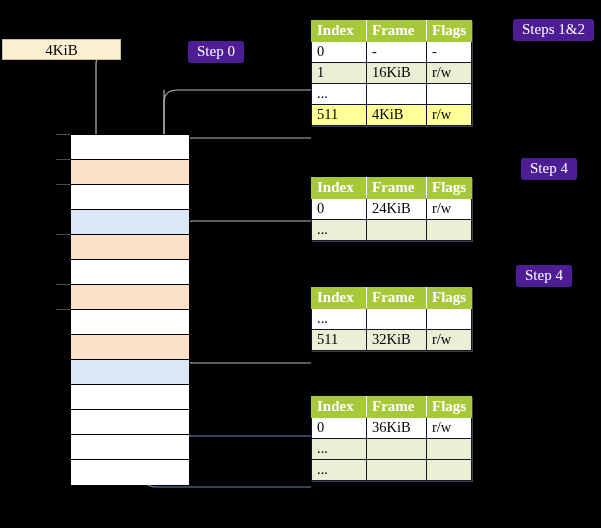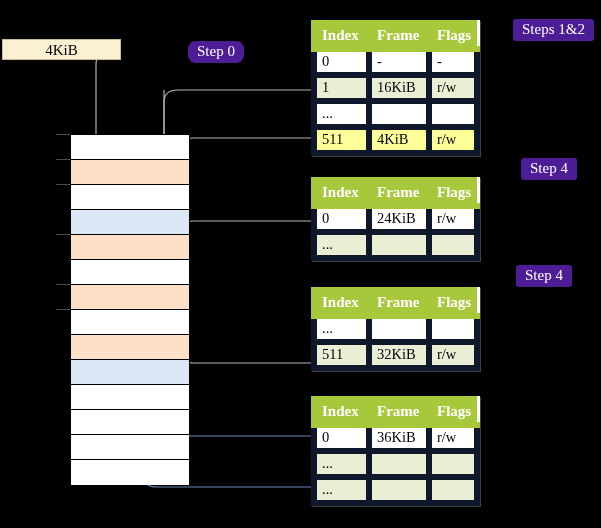--- a/index.html
+++ b/index.html
@@ -52,21 +52,21 @@
   
   .ptable {
     position: absolute;
     border-collapse: collapse;
     border-spacing: 0;
     background: #ffffff;
     font-size: 14.5px;
     box-shadow: 1px 1px 0 rgba(255,255,255,0.25);
   }
   .ptable td, .ptable th {
-    border: 6px solid #0f172a;
+    border: 1px solid #0f172a;
     padding: 1px 5px 2px 5px;
     text-align: left;
     vertical-align: middle;
     height: 21px;
     box-sizing: border-box;
     font-weight: normal;
     white-space: nowrap;
   }
   .ptable th {
     background: #a8c83c;
@@ -152,21 +152,21 @@
     <path d="M 143,475 L 143,333" fill="none" stroke="#6b88b8" stroke-width="1.2" marker-end="url(#ablue)"></path>
   </svg>
 
   <div class="srcbox" style="left:2px; top:39px; width:119px; height:21px;">
     <span>4KiB</span>
   </div>
 
   <div class="badge" style="left:513px; top:19px;">
     <span>Steps 1&amp;2</span>
   </div>
-  <div class="badge" style="left:188px; top:41px;border-radius:8px;">
+  <div class="badge" style="left:188px; top:41px;">
     <span>Step 0</span>
   </div>
   <div class="badge" style="left:521px; top:158px;">
     <span>Step 4</span>
   </div>
   <div class="badge" style="left:516px; top:265px;">
     <span>Step 4</span>
   </div>
 
   <div id="memcol" class="memcol" style="left:70px; top:134px; width:120px; height:281px;">

